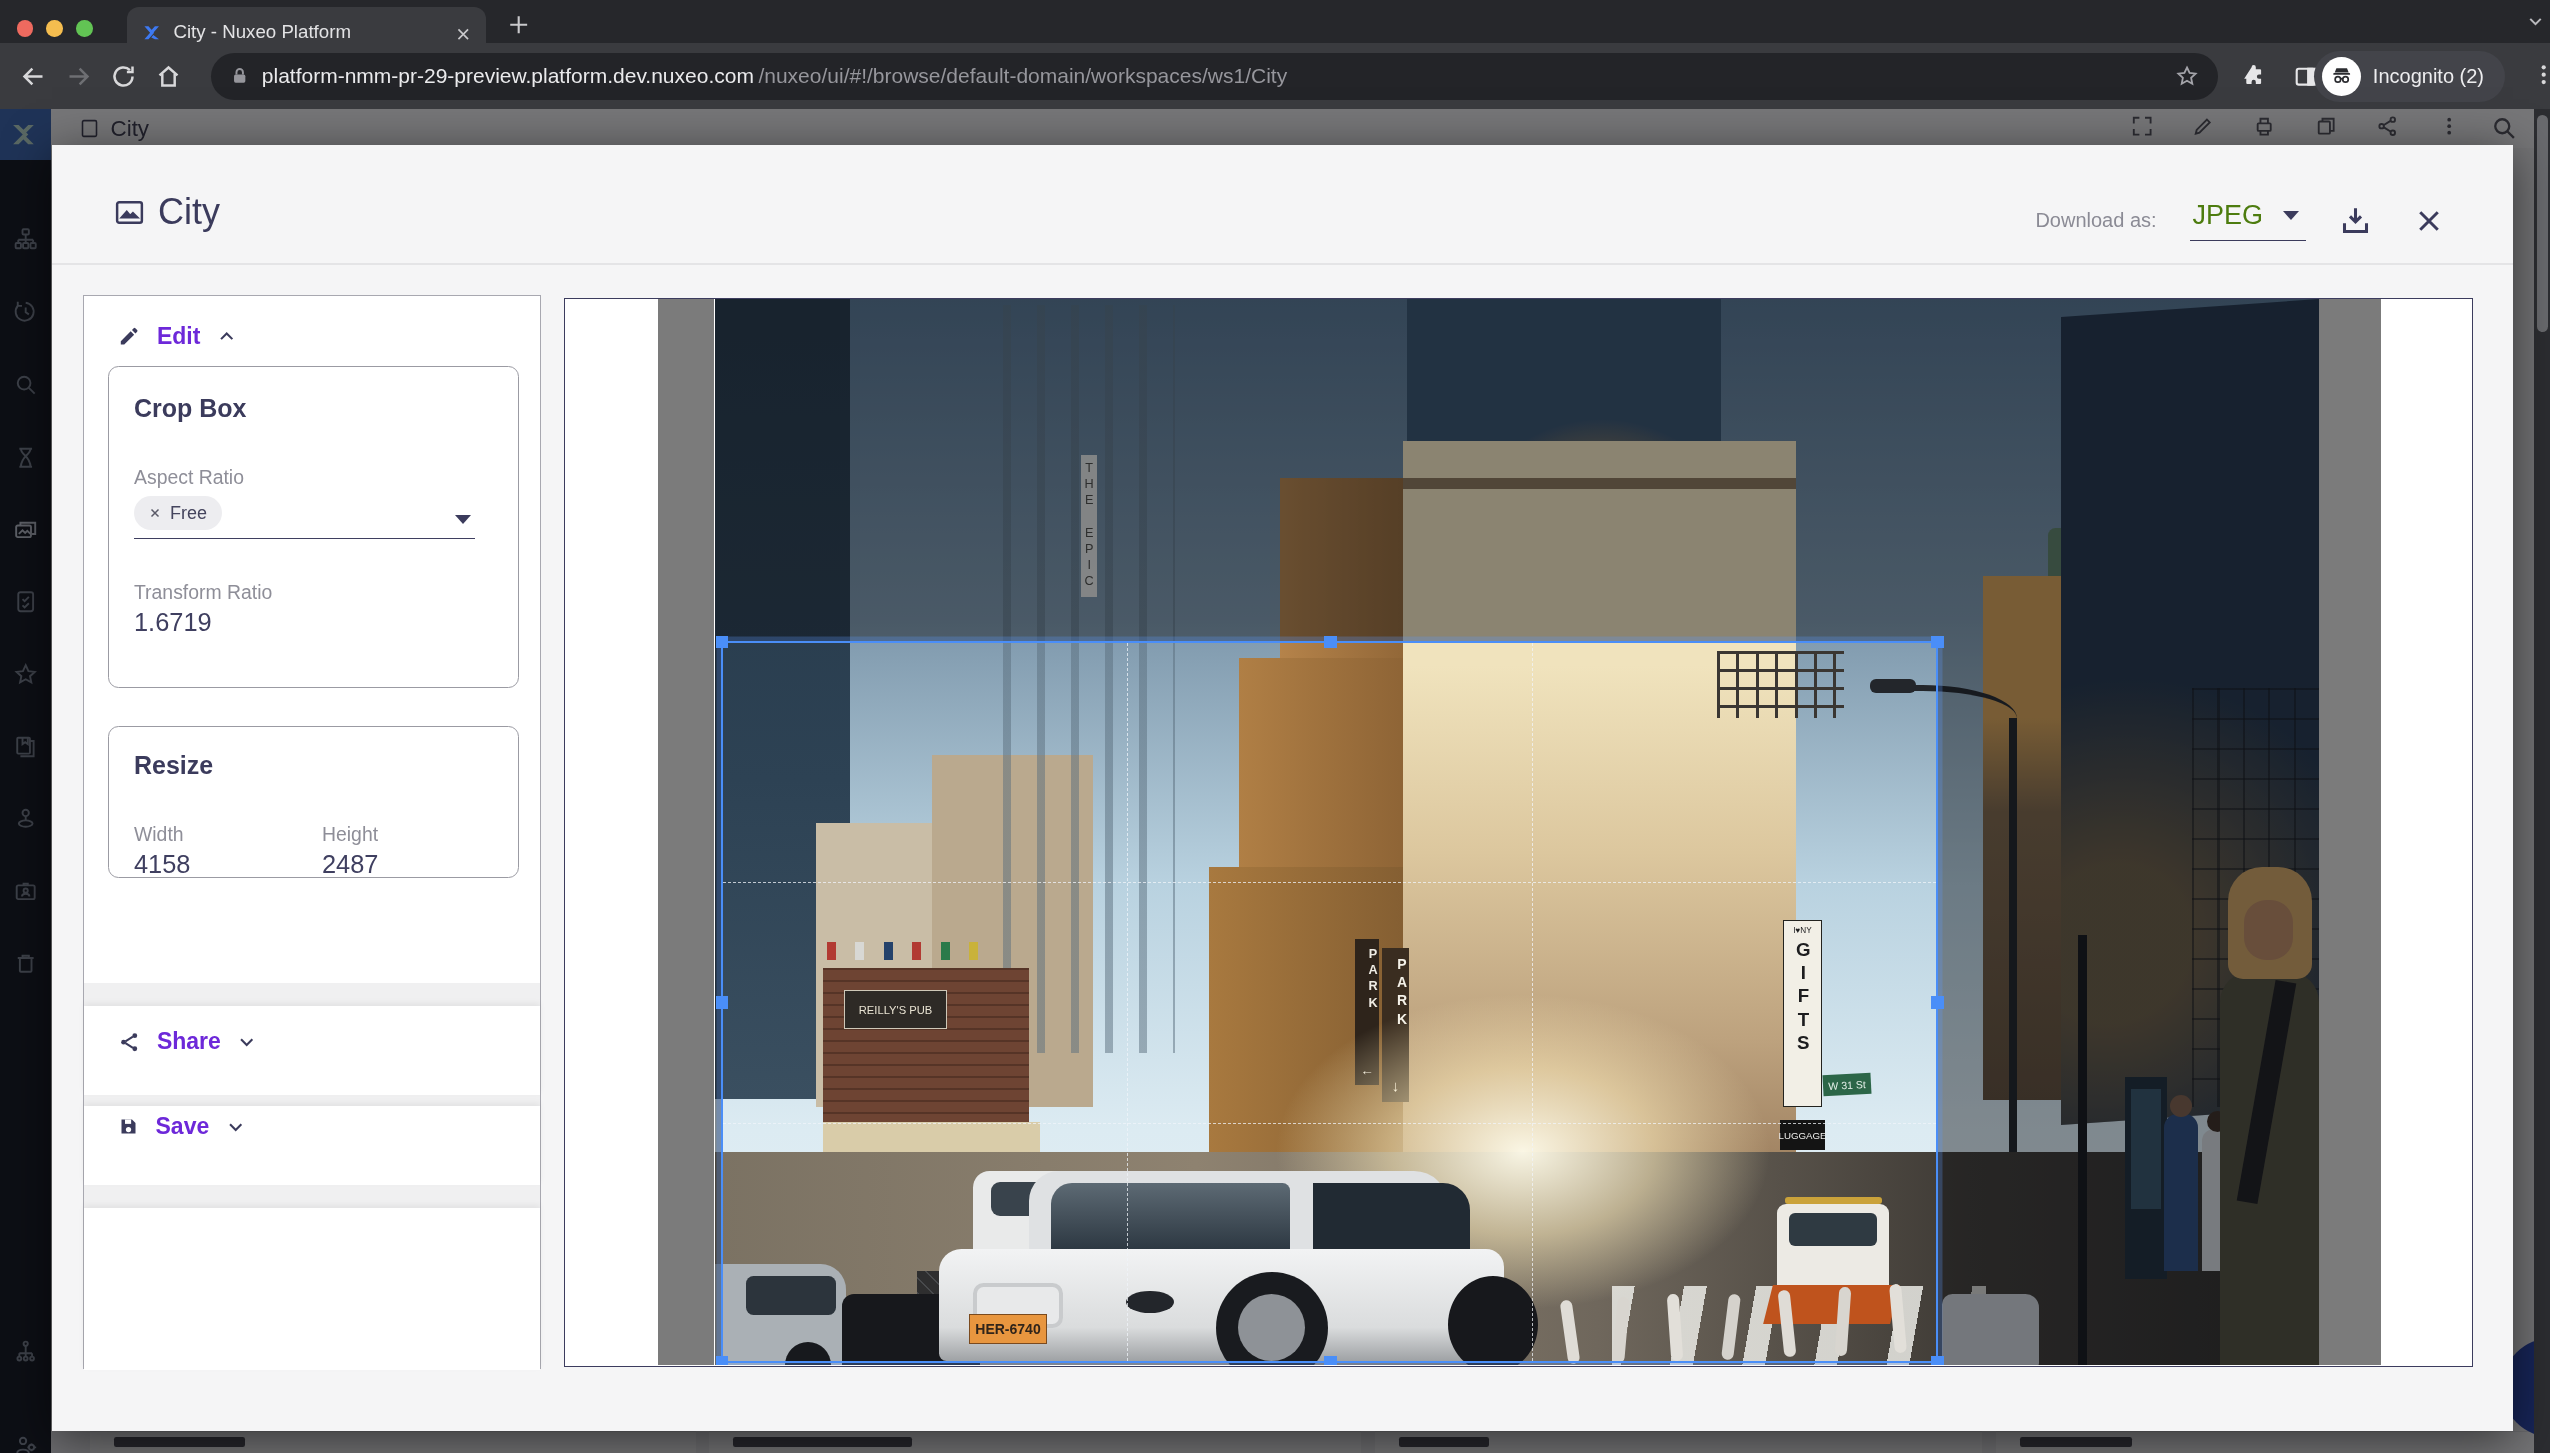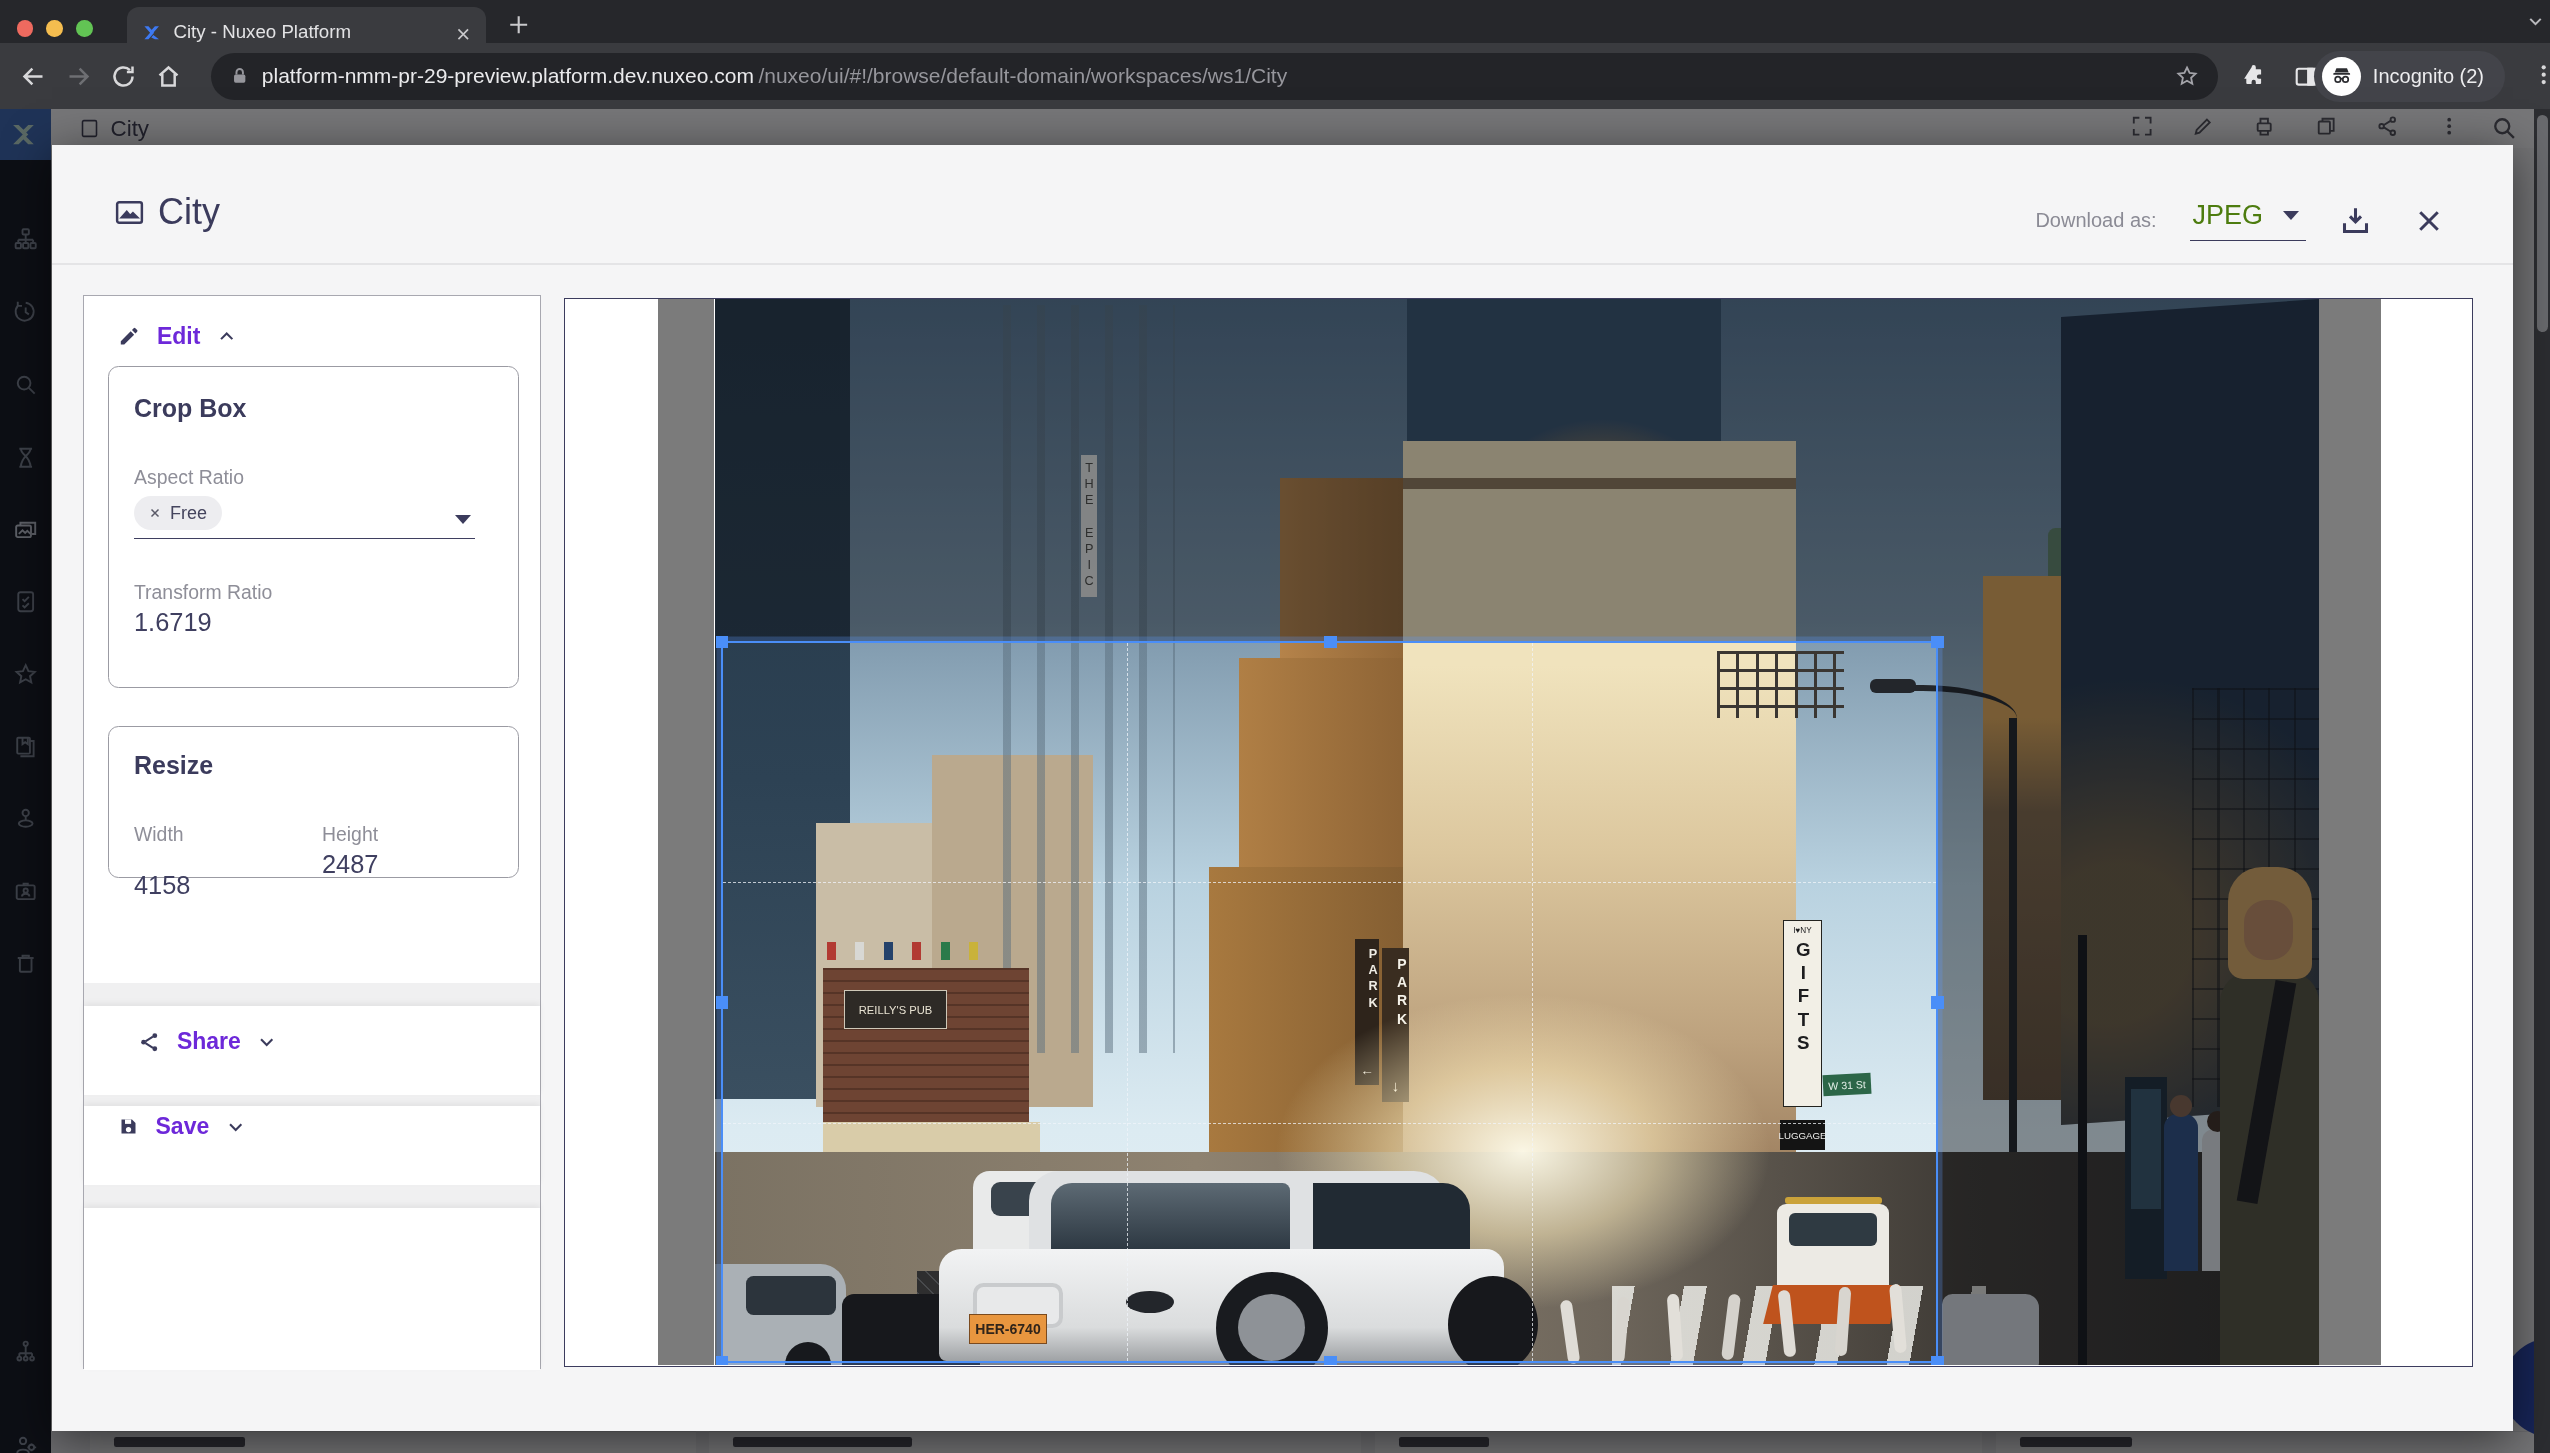--- a/index.html
+++ b/index.html
@@ -434,27 +434,27 @@
             </span>
             <span class="caret-dn a" style="right:4.5px;top:19.4px;"></span>
           </div>
           <div class="lbl a" style="left:25px;top:214px;">Transform Ratio</div>
           <input class="fld uline a" style="left: 25px; top: 241px; width: 341px;" value="1.6719">
         </div>
 
         <div class="card" style="top:430px;height:152px;">
           <h3 style="position:absolute;left:25px;top:24px;">Resize</h3>
           <div class="lbl a" style="left:25px;top:96px;">Width</div>
-          <input class="fld uline a" style="left: 25px; top: 123px; width: 147px; margin-top: 21px;" value="4158">
+          <input class="fld uline a" style="left: 25px; top: 123px; width: 147px;" value="4158">
           <div class="lbl a" style="left:213px;top:96px;">Height</div>
           <input class="fld uline a" style="left: 213px; top: 123px; width: 147px;" value="2487">
         </div>
       </div>
 
-      <div class="sect" style="top:710px;height:89px;box-shadow:0 -3px 6px rgba(0,0,0,.06);padding-left:20px;">
+      <div class="sect" style="top:710px;height:89px;box-shadow:0 -3px 6px rgba(0,0,0,.06);">
         <div class="sect-head" style="padding-top:22.4px;">
           <span>
             <svg width="22.4" height="22.4" viewBox="0 0 24 24" fill="#3b3b5c">
                 <circle cx="18" cy="5" r="2.6"></circle>
                 <circle cx="6" cy="12" r="2.6"></circle>
                 <circle cx="18" cy="19" r="2.6"></circle>
                 <path d="M8 11l8-5M8 13l8 5" stroke="#3b3b5c" stroke-width="2.2"></path>
               </svg>
           </span>
           <b>Share</b>

